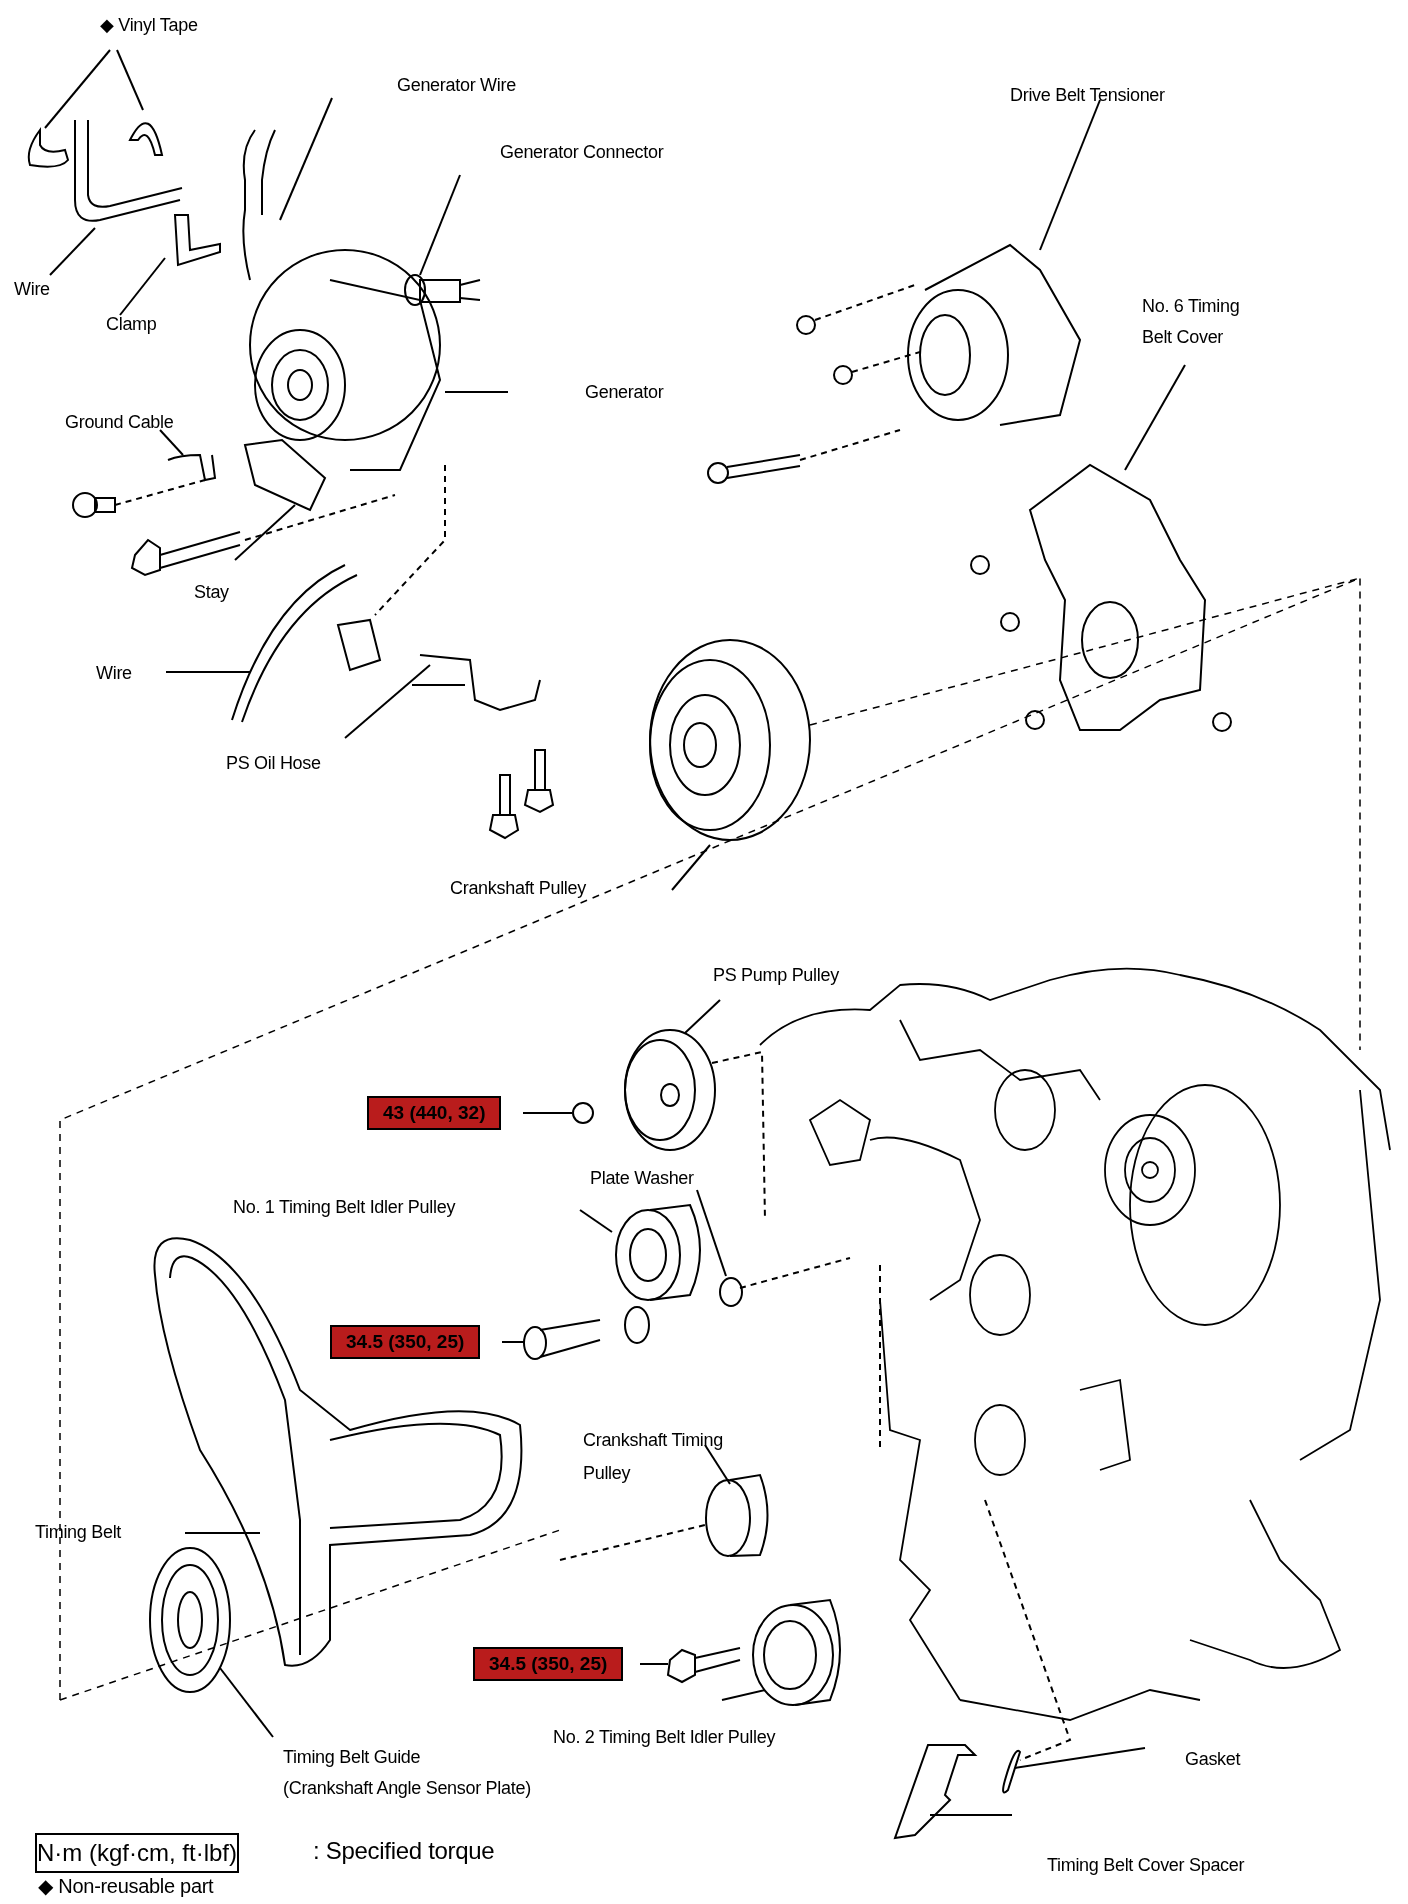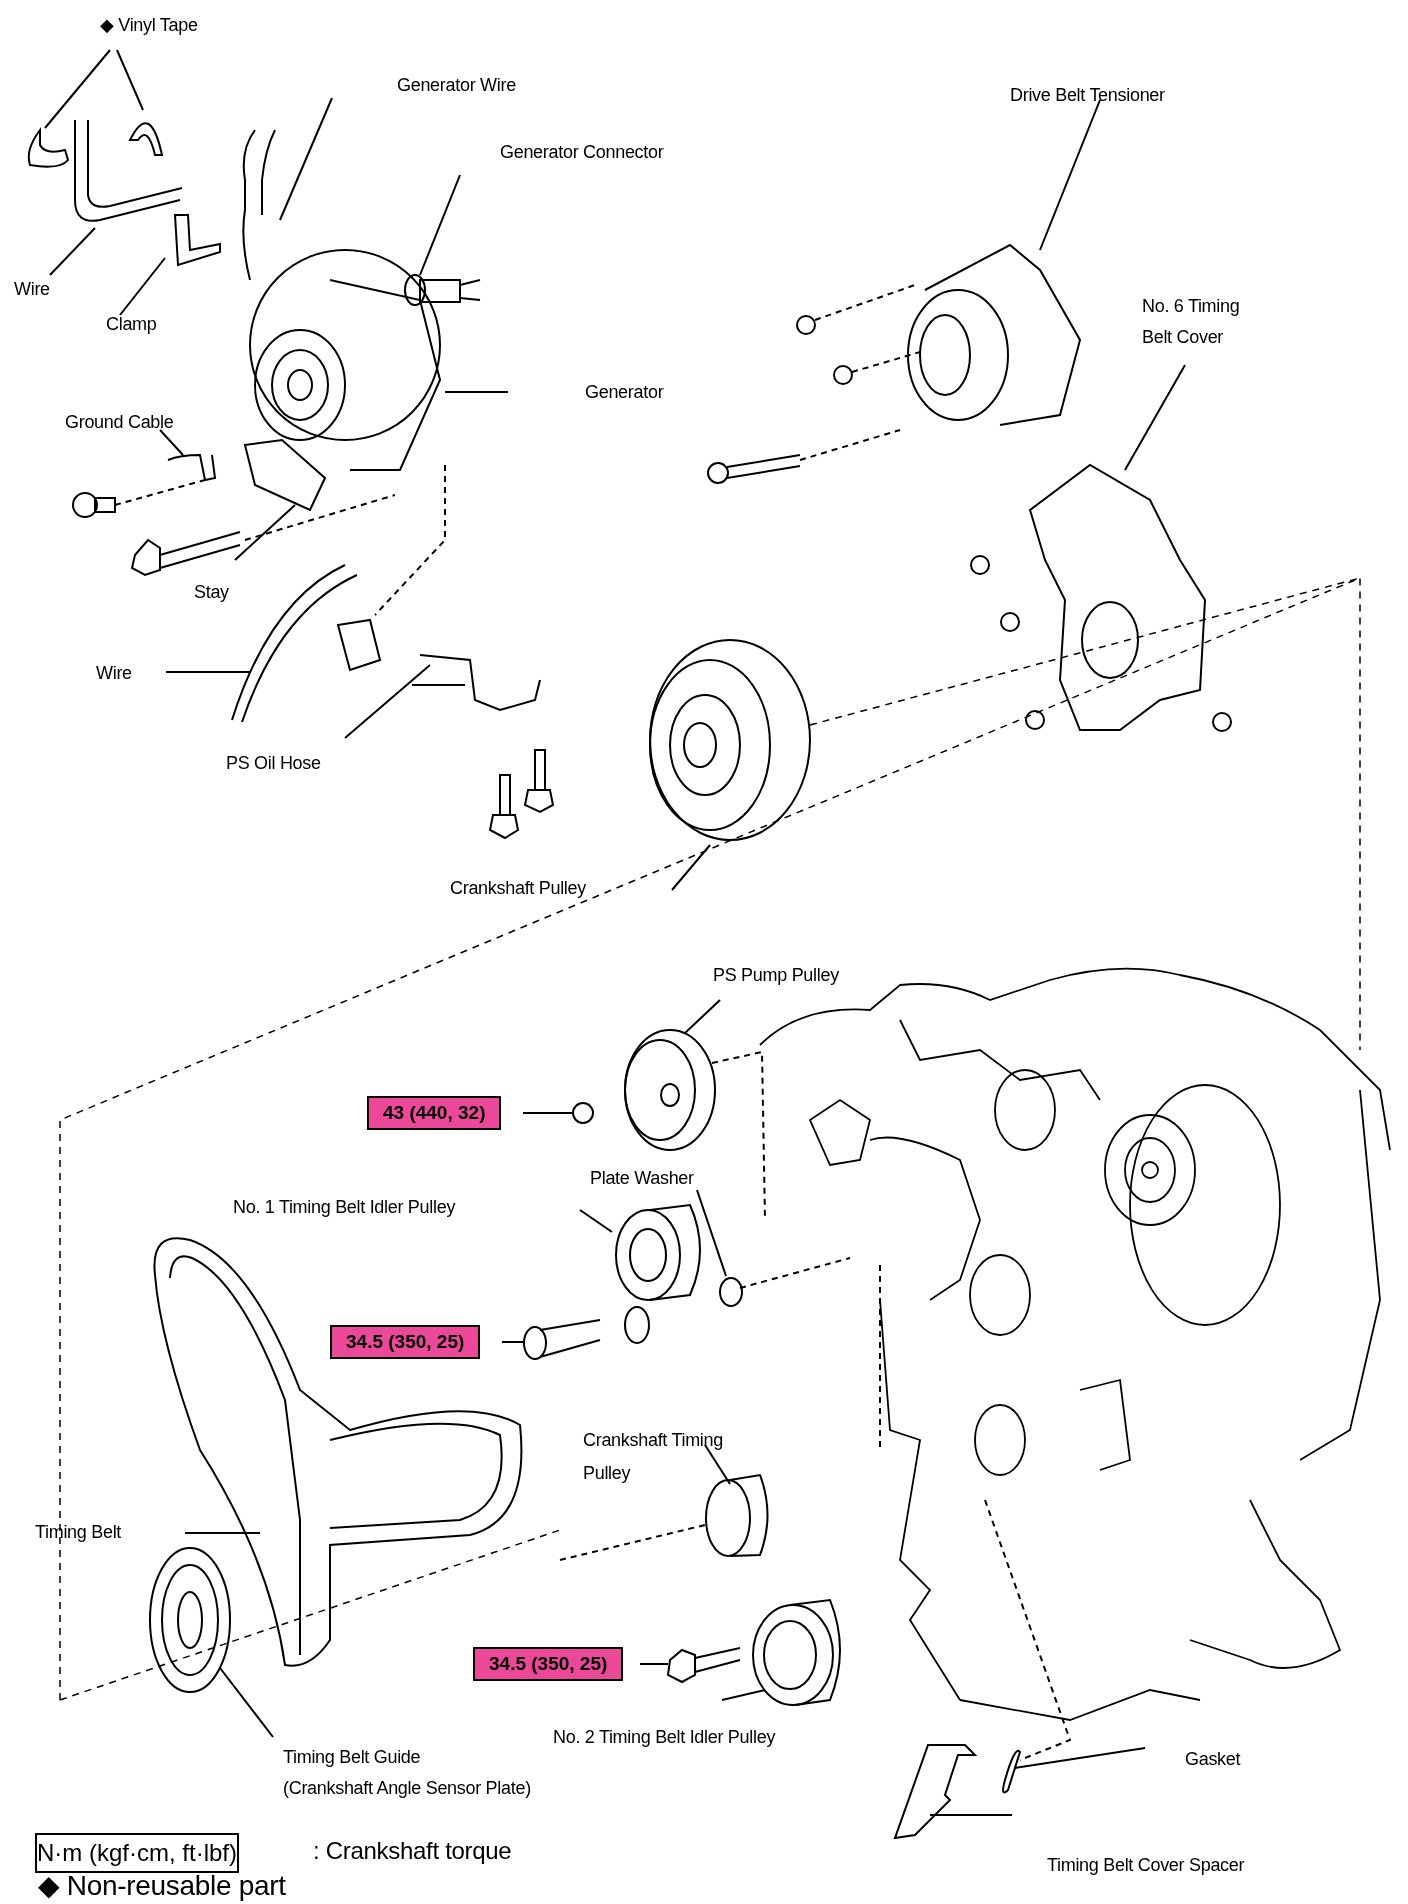--- a/index.html
+++ b/index.html
@@ -1,21 +1,21 @@
 <!DOCTYPE html>
 <html><head>
 <meta charset="utf-8">
 <style>
   html, body { margin:0; padding:0; background:#ffffff; }
   body { width:1408px; height:1904px; position:relative; overflow:hidden;
          font-family:"Liberation Sans", sans-serif; color:#000; }
   svg.art { position:absolute; left:0; top:0; }
   .lbl { position:absolute; font-size:18px; line-height:30px; white-space:nowrap; letter-spacing:-0.3px; }
   .torque { position:absolute; border:2px solid #000; font-weight:bold; font-size:19px;
-            height:30px; line-height:30px; padding:0 14px; white-space:nowrap; background:#ec4899; }
+            height:30px; line-height:30px; padding:0 14px; white-space:nowrap; background:#b91c1c; }
   .legend-box { position:absolute; border:2px solid #000; font-size:24px; height:36px; line-height:36px;
                 padding:0 0; white-space:nowrap; }
 </style>
 </head>
 <body>
 
 <svg class="art" width="1408" height="1904" viewBox="0 0 1408 1904" fill="none" stroke="#000" stroke-width="2">
 
   <g>
     <path d="M40 130 Q25 150 30 165 Q60 170 68 160 L65 150 Q45 155 40 145 Z"></path>
@@ -263,17 +263,17 @@
 <div class="lbl" style="left:283px;top:1742px;">Timing Belt Guide</div>
 <div class="lbl" style="left:283px;top:1773px;">(Crankshaft Angle Sensor Plate)</div>
 <div class="lbl" style="left:1185px;top:1744px;">Gasket</div>
 <div class="lbl" style="left:1047px;top:1806px;margin-top:44px;">Timing Belt Cover Spacer</div>
 
 <div class="torque" style="left:367px;top:1096px;">43 (440, 32)</div>
 <div class="torque" style="left:330px;top:1325px;">34.5 (350, 25)</div>
 <div class="torque" style="left:473px;top:1647px;">34.5 (350, 25)</div>
 
 <div class="legend-box" style="left:35px;top:1833px;">N·m (kgf·cm, ft·lbf)</div>
-<div class="lbl" style="left:313px;top:1836px;font-size:24px;">: Crankshaft torque</div>
-<div class="lbl" style="left:38px;top:1871px;font-size:28px;">
+<div class="lbl" style="left:313px;top:1836px;font-size:24px;">: Specified torque</div>
+<div class="lbl" style="left:38px;top:1871px;font-size:20px;">
   <span>◆</span>
   <span>Non-reusable part</span>
 </div>
 
 </body></html>

